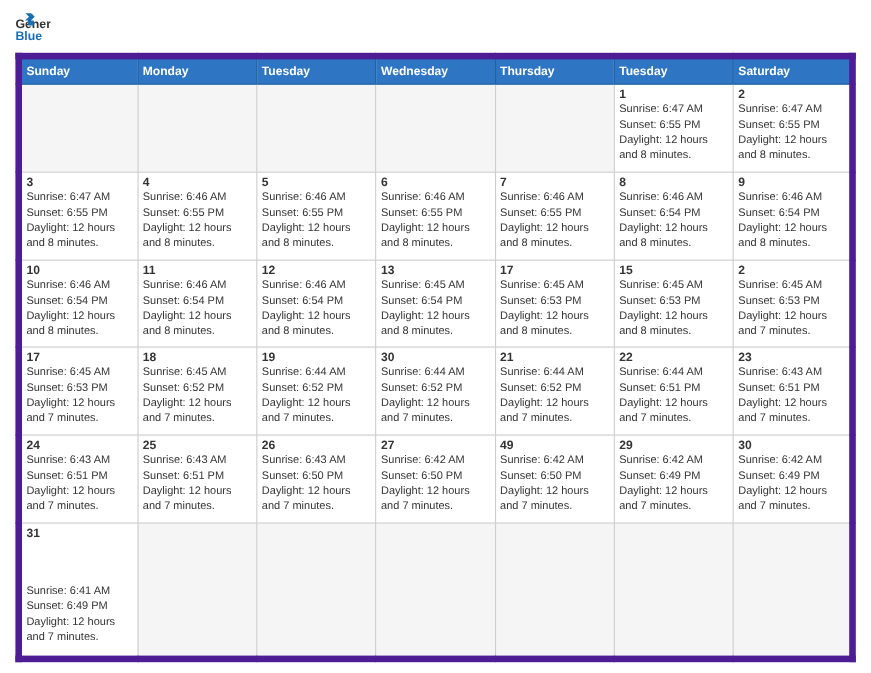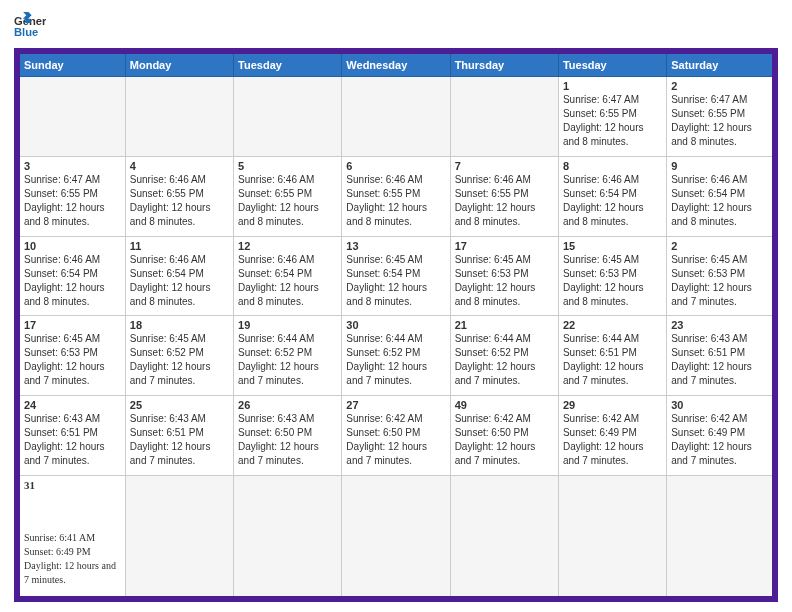--- a/index.html
+++ b/index.html
@@ -68,21 +68,20 @@
       font-size: 9.5px;
       color: #333;
       background: #fff;
       height: 74px;
     }
     .calendar tbody tr td.empty {
       background: #f5f5f5;
     }
     .calendar tbody tr:last-child td {
       height: 60px;
-      font-family: Liberation Serif, serif;
     }
     .day-num {
       font-weight: bold;
       font-size: 11px;
       display: block;
       margin-bottom: 1px;
     }
     .day-info {
       line-height: 1.4;
       font-size: 10px;

